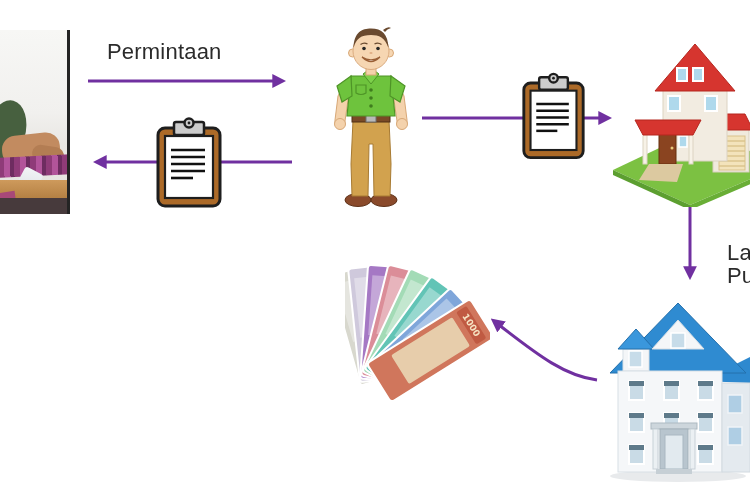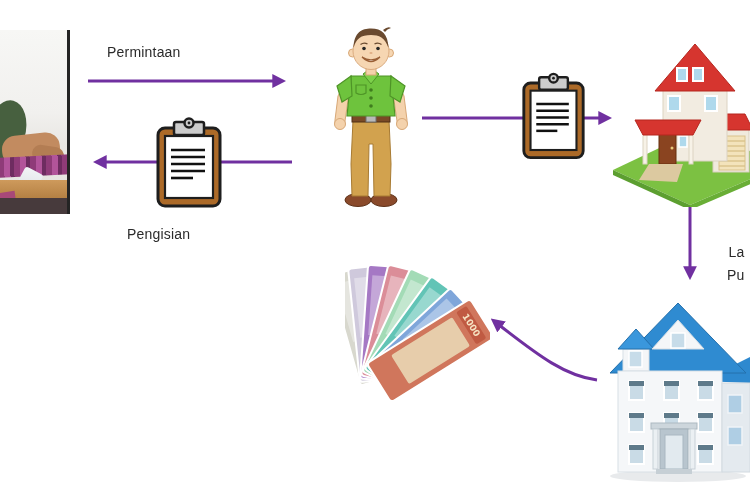--- a/index.html
+++ b/index.html
@@ -2,22 +2,22 @@
 <html style="--background: #FFFFFF; --arrow: #7030A0; --text: #2B2B2B; --clipboard-frame: #AC6A28; --clipboard-clip: #CCCCCC; --shirt-green: #6EC33D; --pants-tan: #D2A24E; --house-roof-red: #D6352F; --lawn-green: #7CC142; --building-roof-blue: #2F8BD1; --money-front-red: #D0765C;"><head>
 <meta charset="utf-8">
 <style>
   html,body{margin:0;padding:0;background:#fff;}
   .stage{
     position:relative;width:750px;height:500px;background:var(--background,#FFFFFF);
     overflow:hidden;font-family:"Liberation Sans",sans-serif;
   }
   
   .label{
-    position:absolute;color:var(--text,#262626);font-size:14px;line-height:24px;
-    white-space:nowrap;letter-spacing:0.2px;text-align:right;
+    position:absolute;color:var(--text,#262626);font-size:22px;line-height:24px;
+    white-space:nowrap;letter-spacing:0.2px;
   }
   
   .arrow-layer{position:absolute;left:0;top:0;width:750px;height:500px;z-index:2;pointer-events:none;}
   
   .photo{
     position:absolute;left:0;top:30px;width:70px;height:184px;overflow:hidden;z-index:1;
     background:linear-gradient(180deg,#F7F7F5 0%,#F1F0EE 45%,#E9E7E3 62%,#E5E2DE 100%);
   }
   .photo .frameline{position:absolute;right:0;top:0;width:3px;height:100%;background:#242424;}
   .photo .sleeve{position:absolute;left:-12px;top:70px;width:38px;height:60px;background:#47603F;
@@ -51,21 +51,20 @@
     <div class="cloth"></div>
     <div class="beam"></div>
     <div class="pink"></div>
     <div class="darkbottom"></div>
     <div class="frameline"></div>
   </div>
 
   <div class="label" style="left:107px;top:40px;">Permintaan</div>
 
   <div class="label" style="left:127px;top:222px;">
-    <div>Pengisian</div>
   </div>
 
   <div class="label" style="left:727px;top:241px;line-height:23px;">
     <div>La</div>
     <div>Pu</div>
   </div>
 
   <svg class="arrow-layer" viewBox="0 0 750 500">
     <defs>
       <marker id="ah" viewBox="0 0 10 10" refX="7" refY="5" markerWidth="4.6" markerHeight="4.6" orient="auto">

